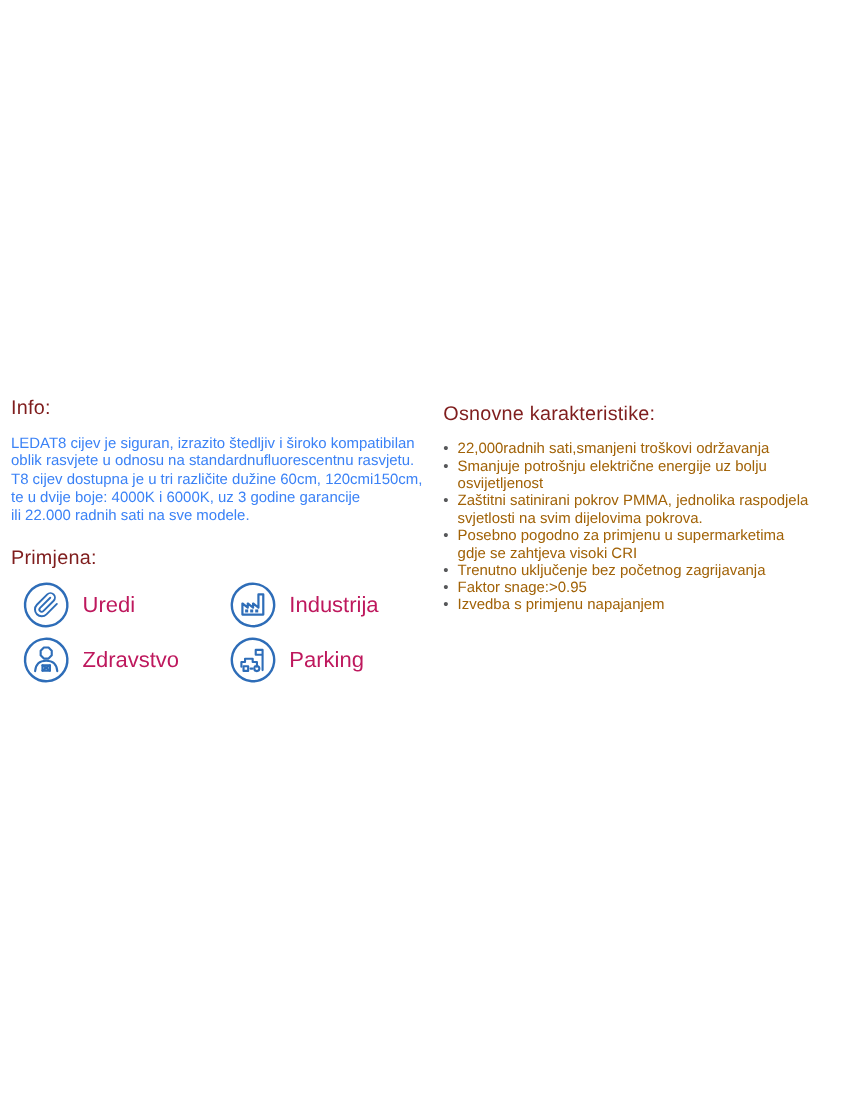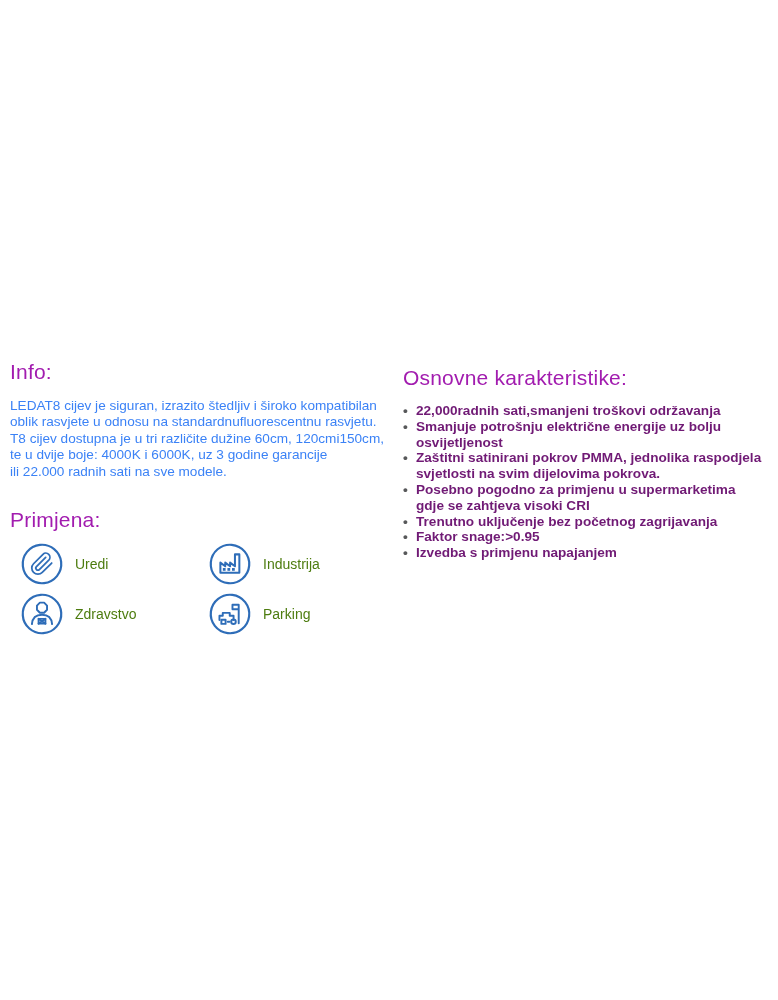--- a/index.html
+++ b/index.html
@@ -11,24 +11,24 @@
     position: relative;
     width: 778px;
     height: 1000px;
     background: #ffffff;
     overflow: hidden;
     font-family: "Liberation Sans", sans-serif;
     color: #57585a;
   }
   .section-heading {
     margin: 0;
-    font-size: 21px;
+    font-size: 18px;
     font-weight: 400;
     letter-spacing: 0.2px;
-    color: #a21caf;
+    color: #7f1d1d;
   }
   
   .info-block {
     position: absolute;
     left: 10px;
     top: 360px;
     width: 382px;
   }
   .info-paragraph {
     margin: 14px 0 0 0;
@@ -36,63 +36,61 @@
     line-height: 16.4px;
     color: #3b82f6;
     white-space: pre-line;
   }
   
   .applications-block {
     position: absolute;
     left: 10px;
     top: 497px;
     width: 382px;
-    margin-top: 11px;
   }
   .app-grid {
     margin-top: 10px;
     margin-left: 10px;
     display: grid;
     grid-template-columns: 188px 1fr;
     grid-auto-rows: 44px;
     row-gap: 6px;
   }
   .app-item {
     display: flex;
     align-items: center;
     gap: 11px;
   }
   .app-icon {
     flex: 0 0 auto;
     display: block;
   }
   .app-label {
-    font-size: 14px;
-    color: #4d7c0f;
+    font-size: 20px;
+    color: #be185d;
   }
   
   .features-block {
     position: absolute;
     left: 403px;
     top: 366px;
     width: 372px;
   }
   .features-list {
     margin: 13px 0 0 0;
     padding: 0;
     list-style: none;
   }
   .features-list li {
     position: relative;
     padding-left: 13px;
     font-size: 13.6px;
     line-height: 15.8px;
-    color: #701a75;
+    color: #a16207;
     white-space: pre-line;
-    font-weight: bold;
   }
   .features-list li::before {
     content: "\2022";
     position: absolute;
     left: 0;
     top: 0;
     color: #57585a;
   }
 </style>
 </head>

